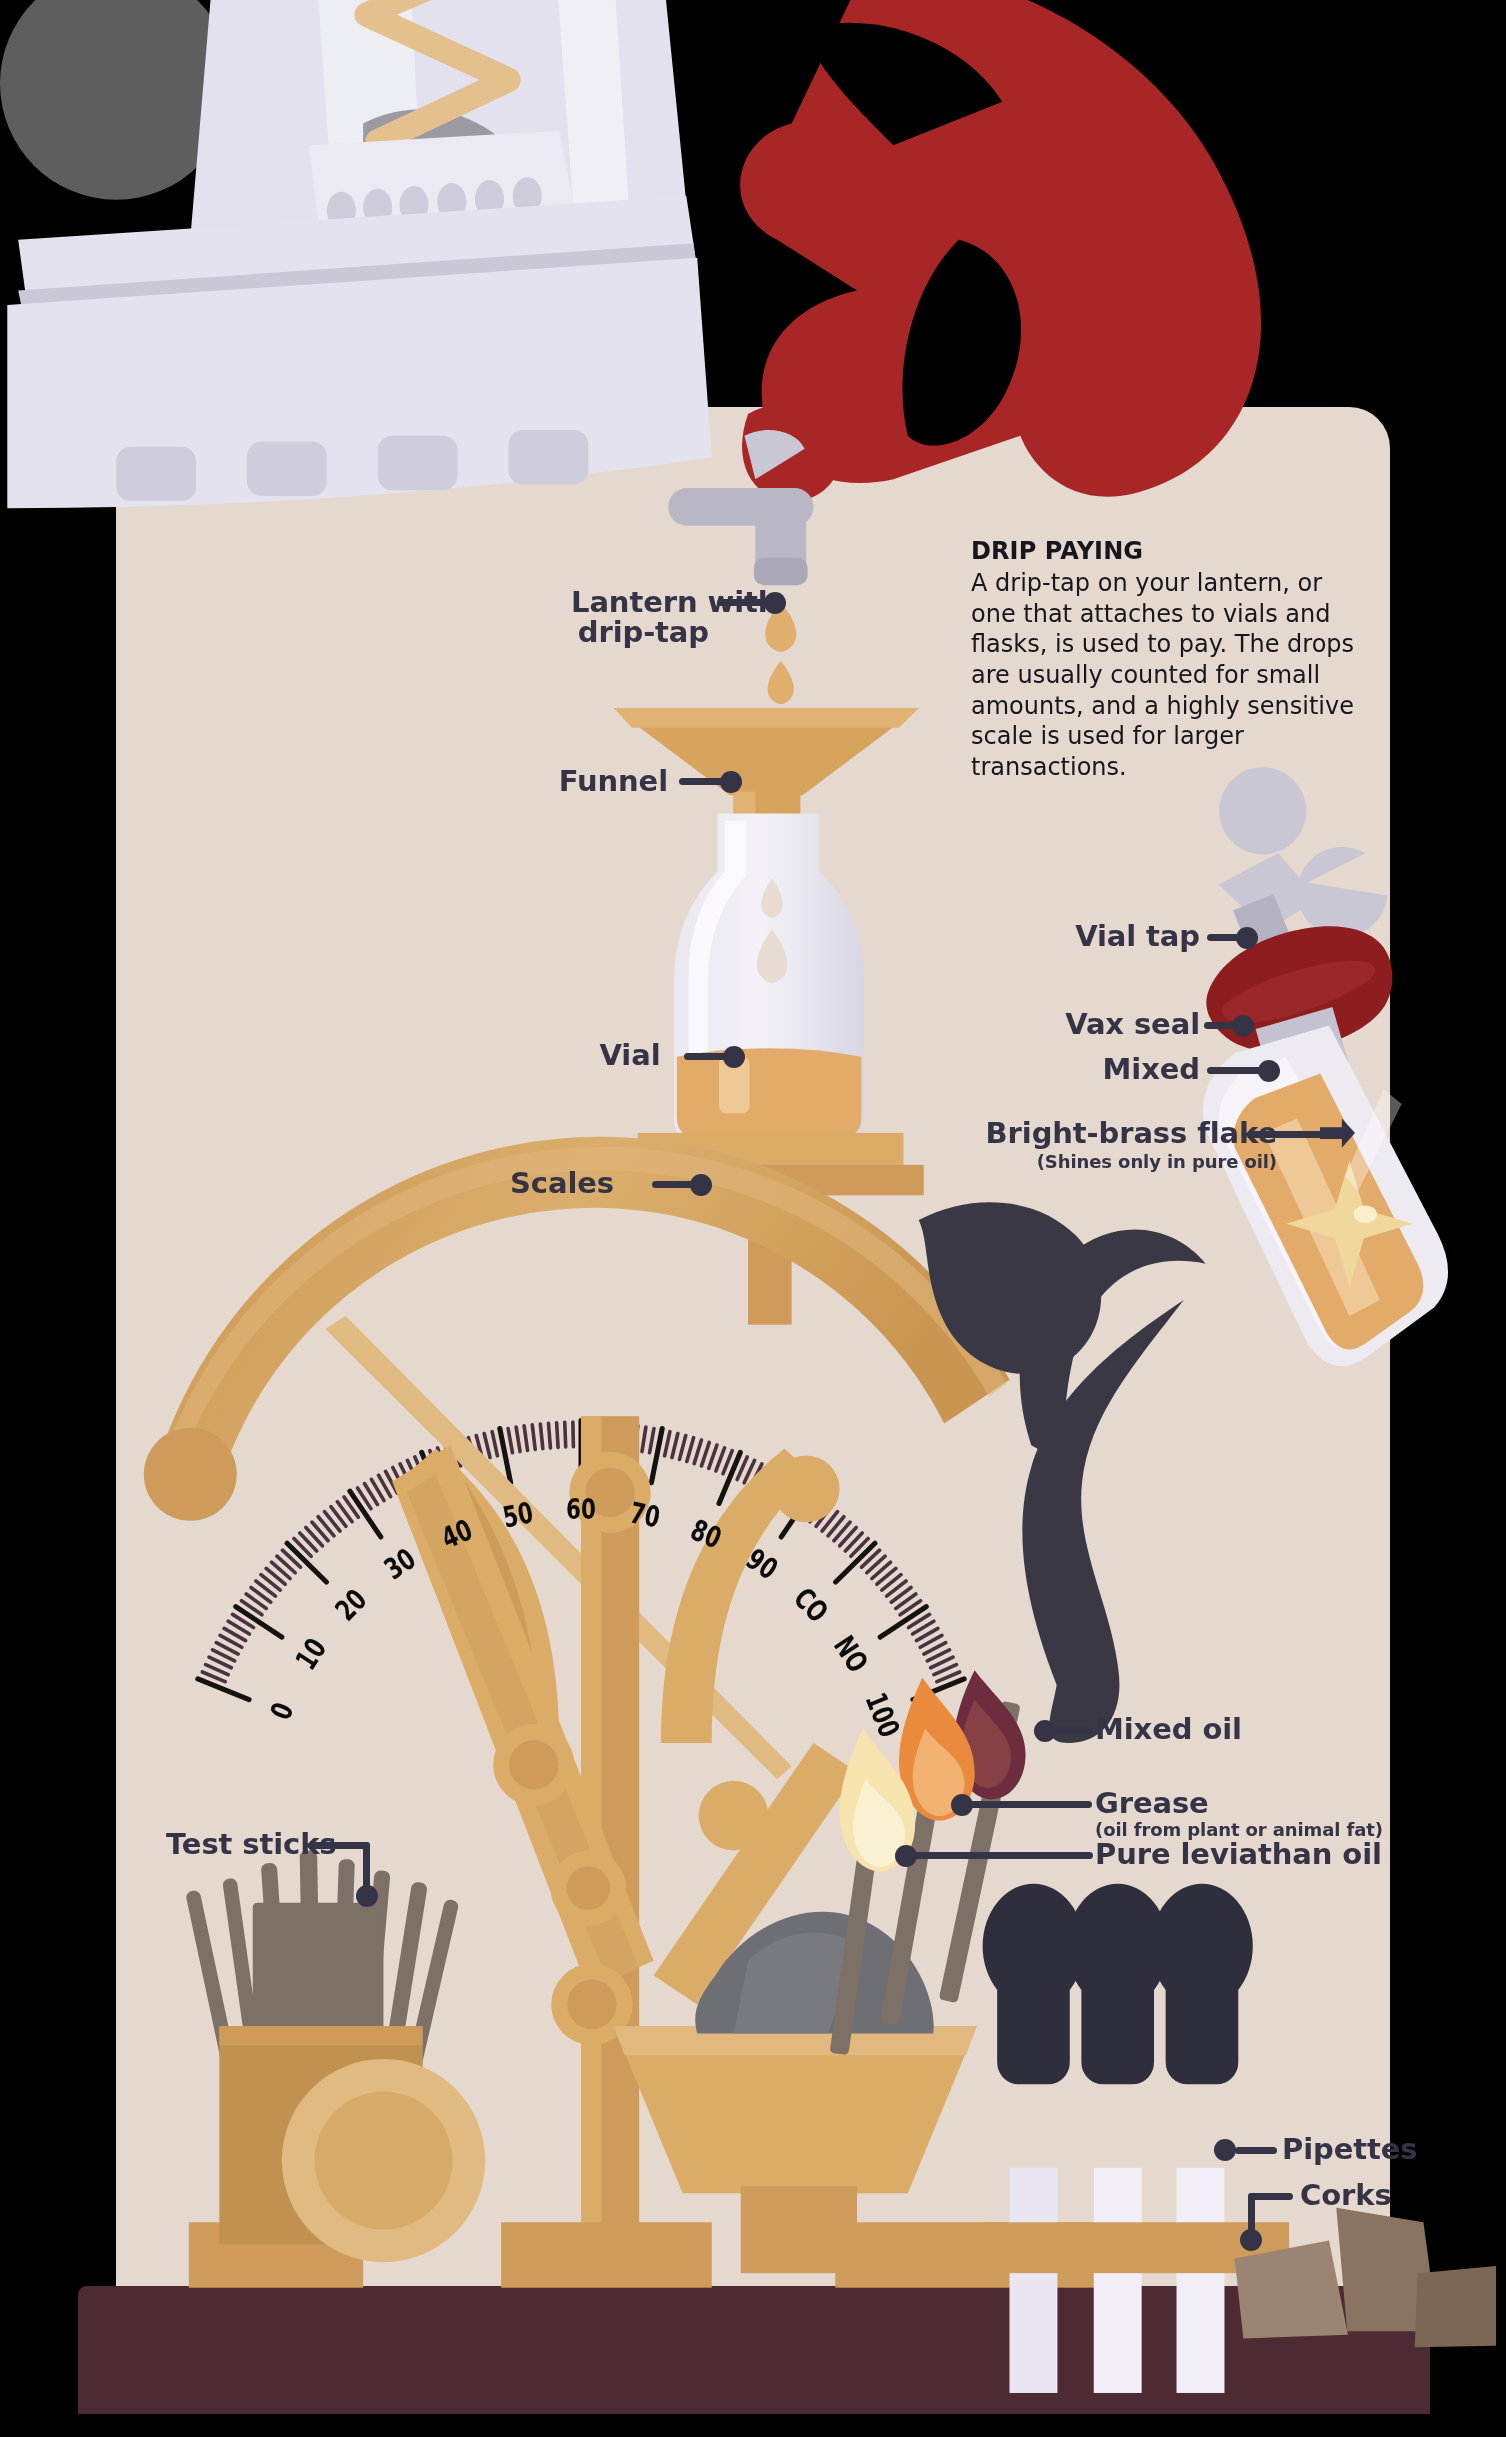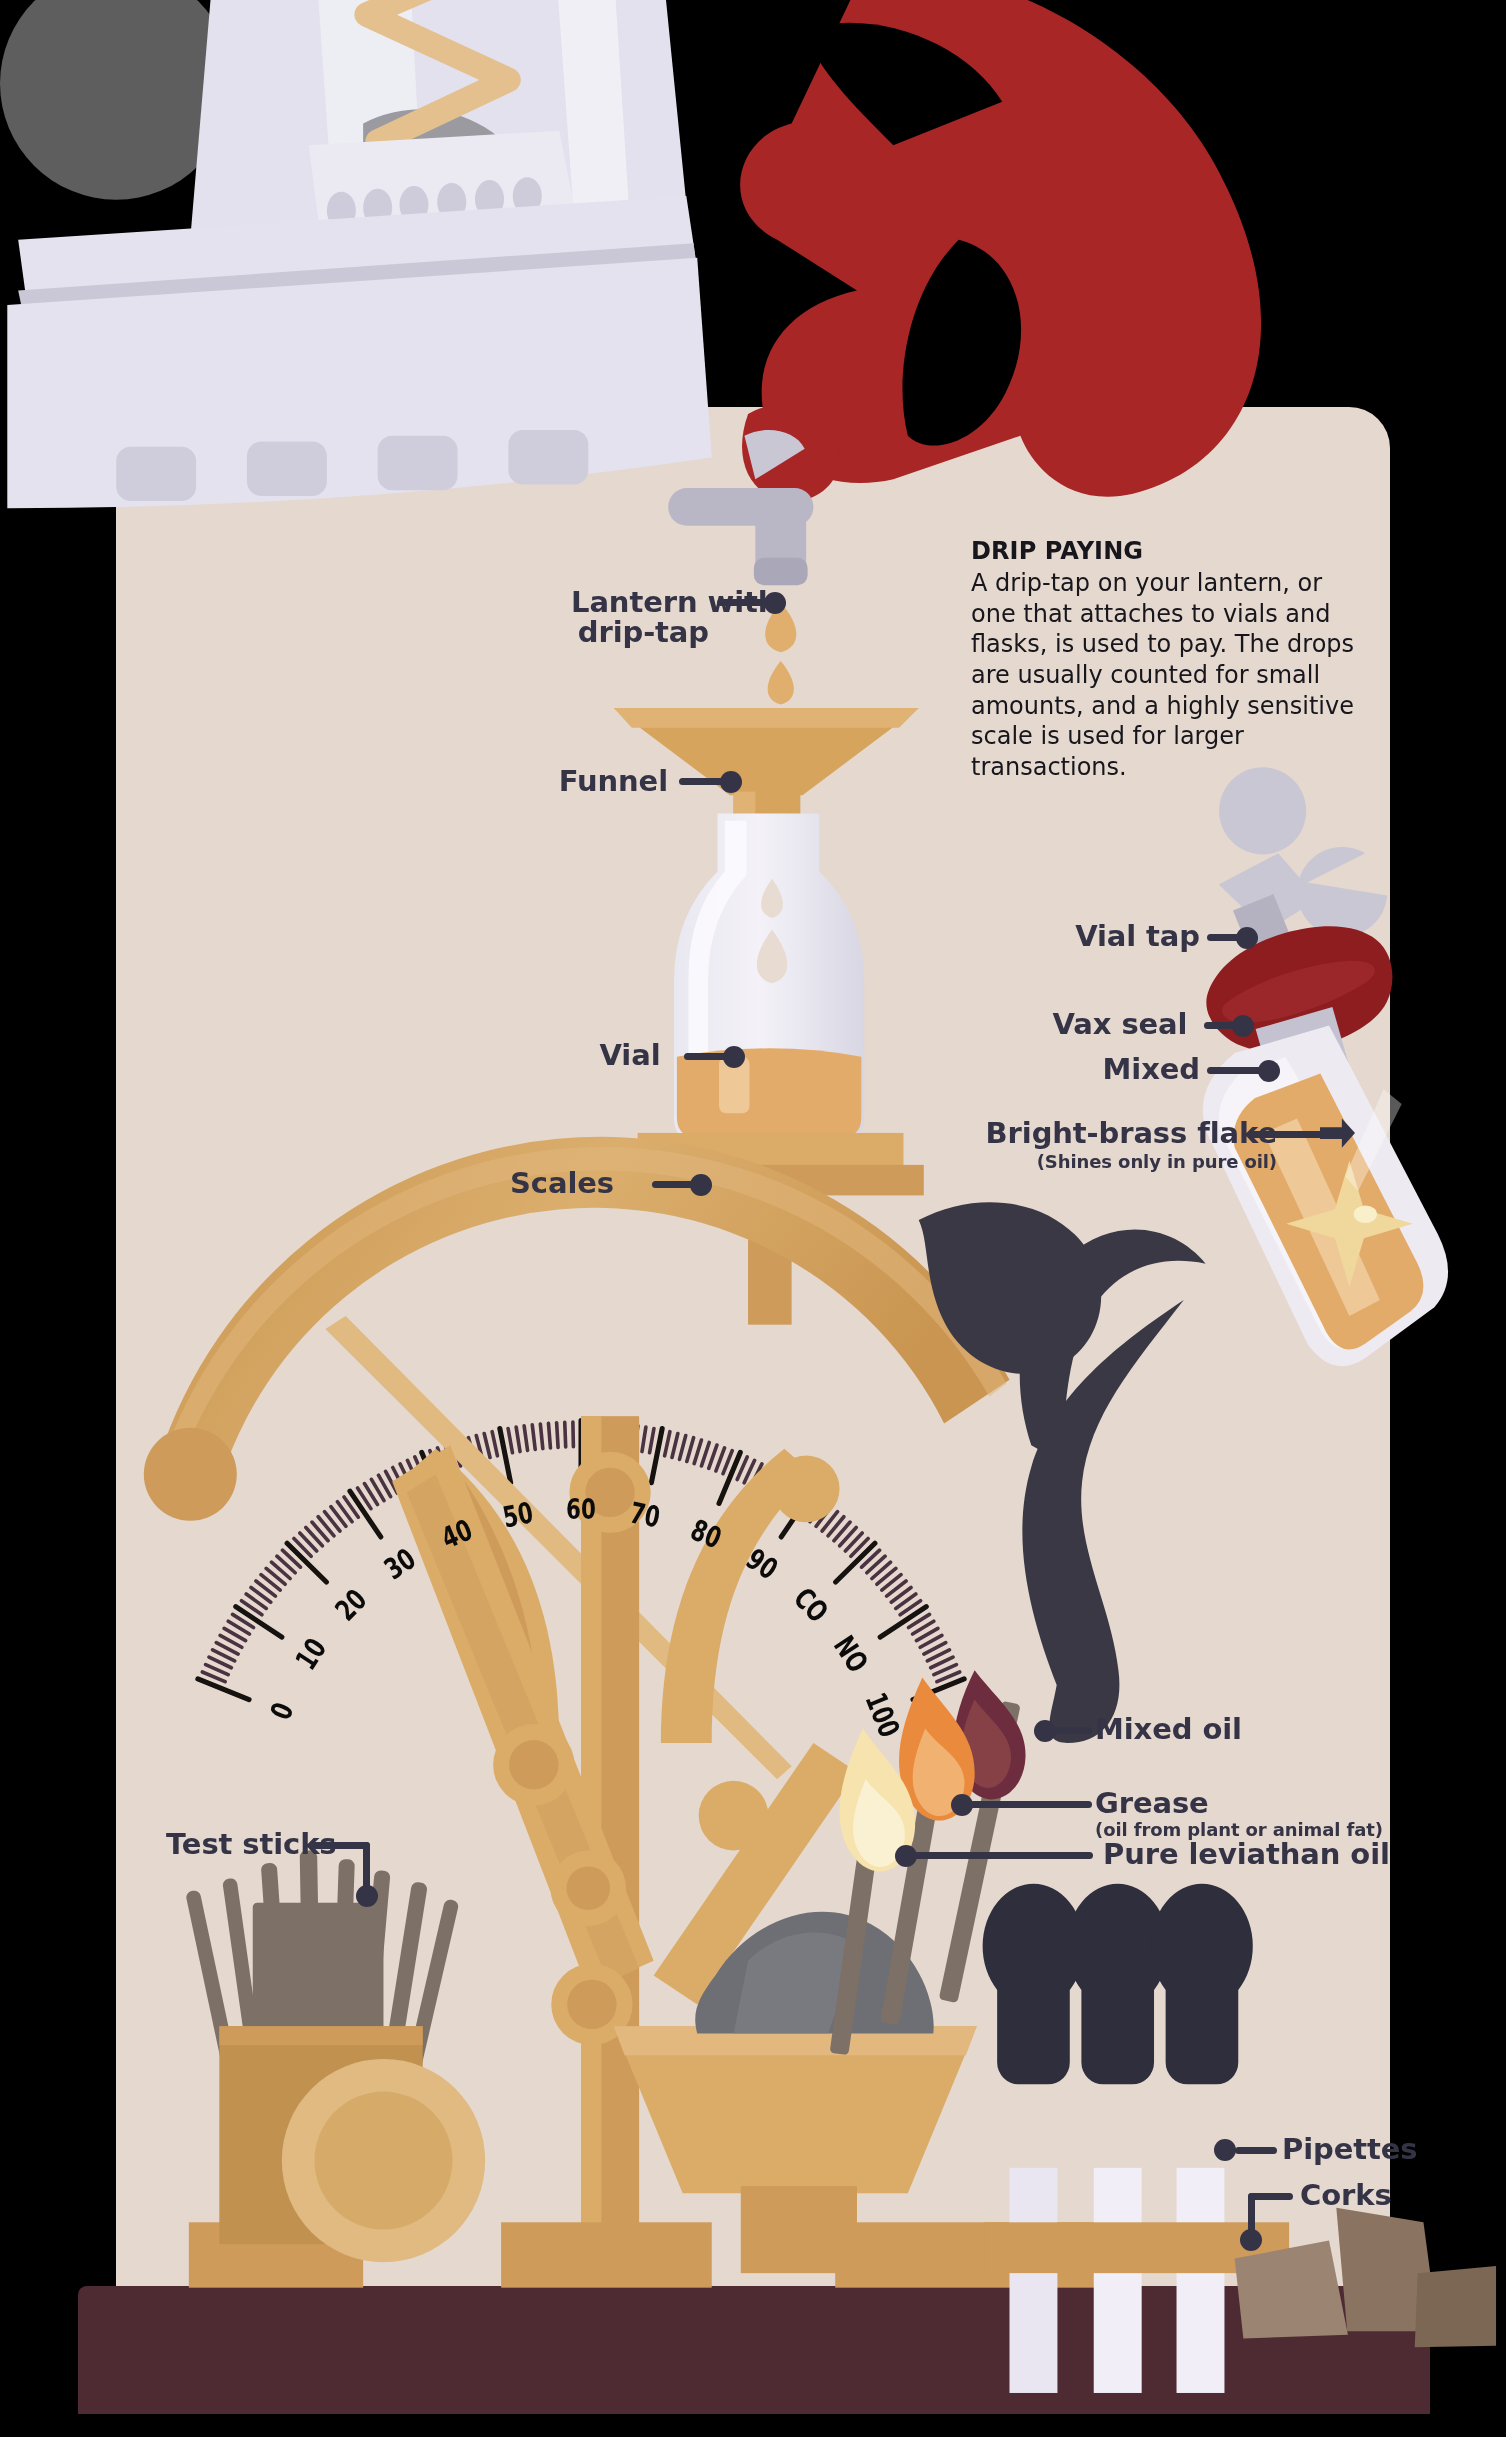--- a/index.html
+++ b/index.html
@@ -365,21 +365,21 @@
   <div class="dot" style="left:723px;top:1046px;"></div>
 
   <div class="lbl big" style="left:498px;top:1168px;width:116px;text-align:right;">Scales</div>
   <div class="lead" style="left:652px;top:1181px;width:52px;"></div>
   <div class="dot" style="left:690px;top:1174px;"></div>
 
   <div class="lbl big" style="left:1062px;top:921px;width:138px;text-align:right;">Vial tap</div>
   <div class="lead" style="left:1207px;top:934px;width:45px;"></div>
   <div class="dot" style="left:1236px;top:927px;"></div>
 
-  <div class="lbl big" style="left:1040px;top:1009px;width:160px;text-align:center;">Vax seal</div>
+  <div class="lbl big" style="left:1040px;top:1009px;width:160px;text-align:right;">Vax seal</div>
   <div class="lead" style="left:1204px;top:1022px;width:42px;"></div>
   <div class="dot" style="left:1232px;top:1015px;"></div>
 
   <div class="lbl big" style="left:1075px;top:1054px;width:125px;text-align:right;">Mixed</div>
   <div class="lead" style="left:1207px;top:1067px;width:64px;"></div>
   <div class="dot" style="left:1258px;top:1060px;"></div>
 
   <div class="lbl big" style="left:972px;top:1118px;width:305px;text-align:right;">Bright-brass flake</div>
   <div class="lbl sub" style="left:972px;top:1153px;width:305px;text-align:right;">(Shines only in pure oil)</div>
   <div class="lead" style="left:1250px;top:1131px;width:78px;"></div>
@@ -389,21 +389,21 @@
 
   <div class="lbl big" style="left:1095px;top:1714px;">Mixed oil</div>
   <div class="lead" style="left:1054px;top:1727px;width:38px;"></div>
   <div class="dot" style="left:1034px;top:1720px;"></div>
 
   <div class="lbl big" style="left:1095px;top:1788px;">Grease</div>
   <div class="lbl sub" style="left:1095px;top:1821px;">(oil from plant or animal fat)</div>
   <div class="lead" style="left:970px;top:1801px;width:122px;"></div>
   <div class="dot" style="left:951px;top:1794px;"></div>
 
-  <div class="lbl big" style="left:1095px;top:1839px;margin-left:8px;">Pure leviathan oil</div>
+  <div class="lbl big" style="left:1095px;top:1839px;">Pure leviathan oil</div>
   <div class="lead" style="left:914px;top:1852px;width:179px;"></div>
   <div class="dot" style="left:895px;top:1845px;"></div>
 
   <div class="lbl big" style="left:166px;top:1829px;">Test sticks</div>
   <div class="lead" style="left:312px;top:1842px;width:58px;"></div>
   <div class="leadv" style="left:363px;top:1842px;height:58px;"></div>
   <div class="dot" style="left:356px;top:1885px;"></div>
 
   <div class="lbl big" style="left:1282px;top:2134px;">Pipettes</div>
   <div class="lead" style="left:1235px;top:2147px;width:42px;"></div>

